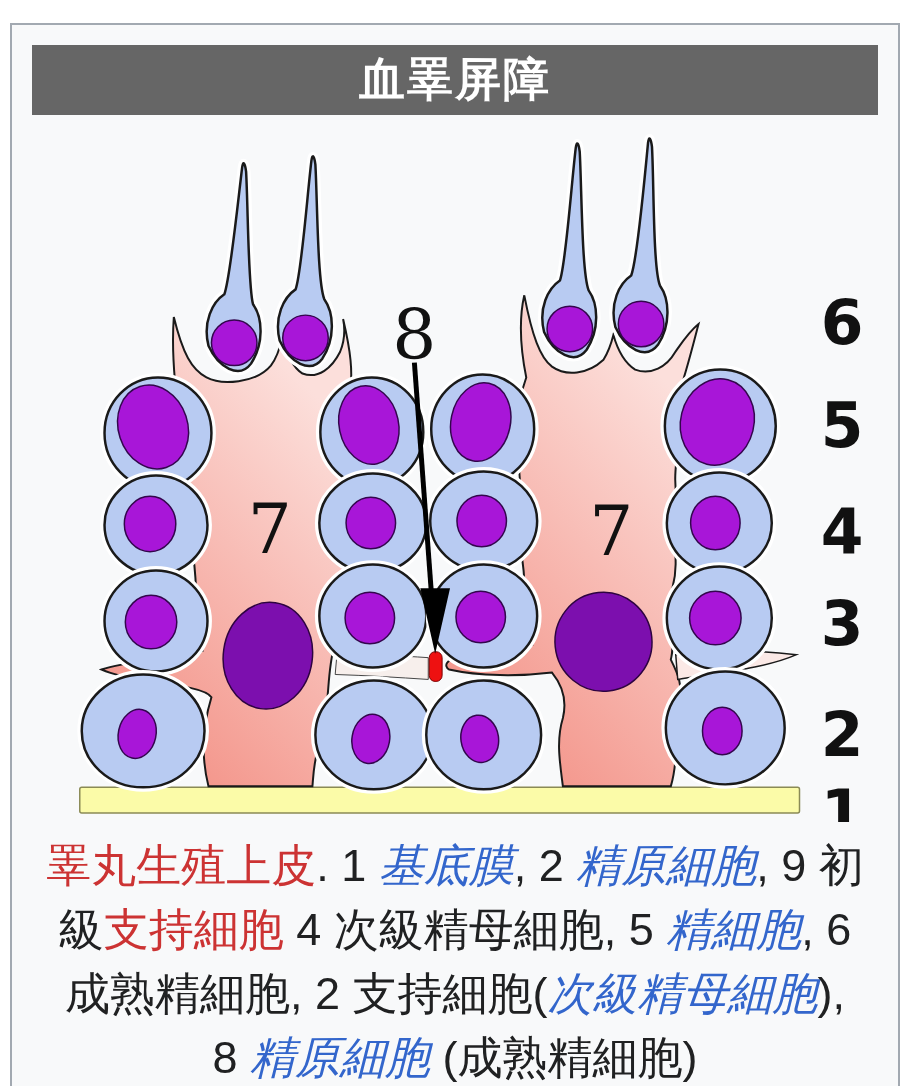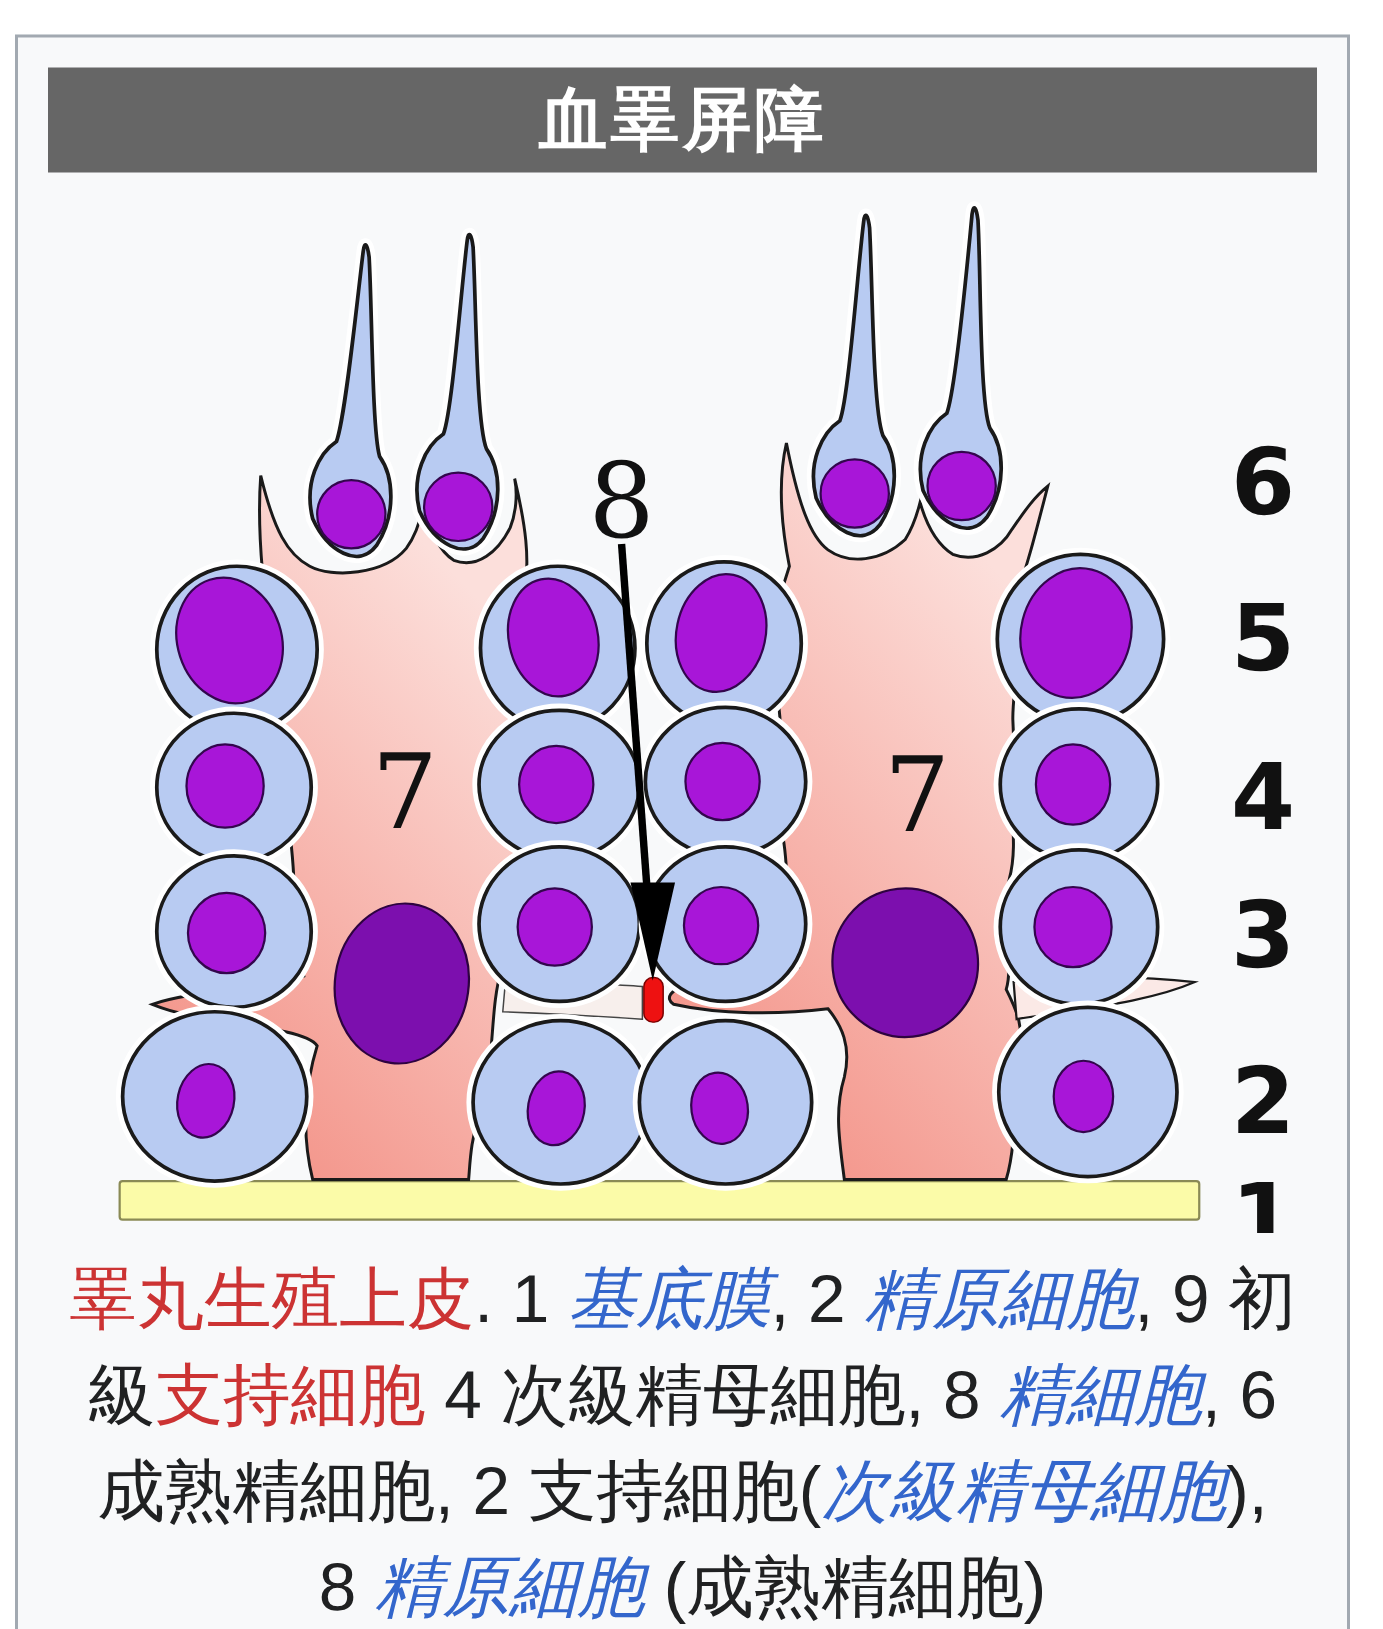--- a/index.html
+++ b/index.html
@@ -186,18 +186,18 @@
         <text class="scale-num" x="818" y="300" text-anchor="middle" dominant-baseline="central">5</text>
         <text class="scale-num" x="818" y="407" text-anchor="middle" dominant-baseline="central">4</text>
         <text class="scale-num" x="818" y="500" text-anchor="middle" dominant-baseline="central">3</text>
         <text class="scale-num" x="818" y="612" text-anchor="middle" dominant-baseline="central">2</text>
         <text class="scale-num" x="818" y="690" text-anchor="middle" dominant-baseline="central">1</text>
       </svg>
     </div>
 
     <div class="caption">
         <div class="cap-line"><span class="seg-redlink">睪丸生殖上皮</span><span class="seg-plain">. 1 </span><span class="seg-link">基底膜</span><span class="seg-plain">, 2 </span><span class="seg-link">精原細胞</span><span class="seg-plain">, 9 初</span></div>
-        <div class="cap-line"><span class="seg-plain">級</span><span class="seg-redlink">支持細胞</span><span class="seg-plain"> 4 次級精母細胞, 8 </span><span class="seg-link">精細胞</span><span class="seg-plain">, 6</span></div>
+        <div class="cap-line"><span class="seg-plain">級</span><span class="seg-redlink">支持細胞</span><span class="seg-plain"> 4 次級精母細胞, 5 </span><span class="seg-link">精細胞</span><span class="seg-plain">, 6</span></div>
         <div class="cap-line"><span class="seg-plain">成熟精細胞, 2 支持細胞(</span><span class="seg-link">次級精母細胞</span><span class="seg-plain">),</span></div>
         <div class="cap-line"><span class="seg-plain">8 </span><span class="seg-link">精原細胞</span><span class="seg-plain"> (成熟精細胞)</span></div>
       </div>
   </div>
 </div>
 
 </body></html>

